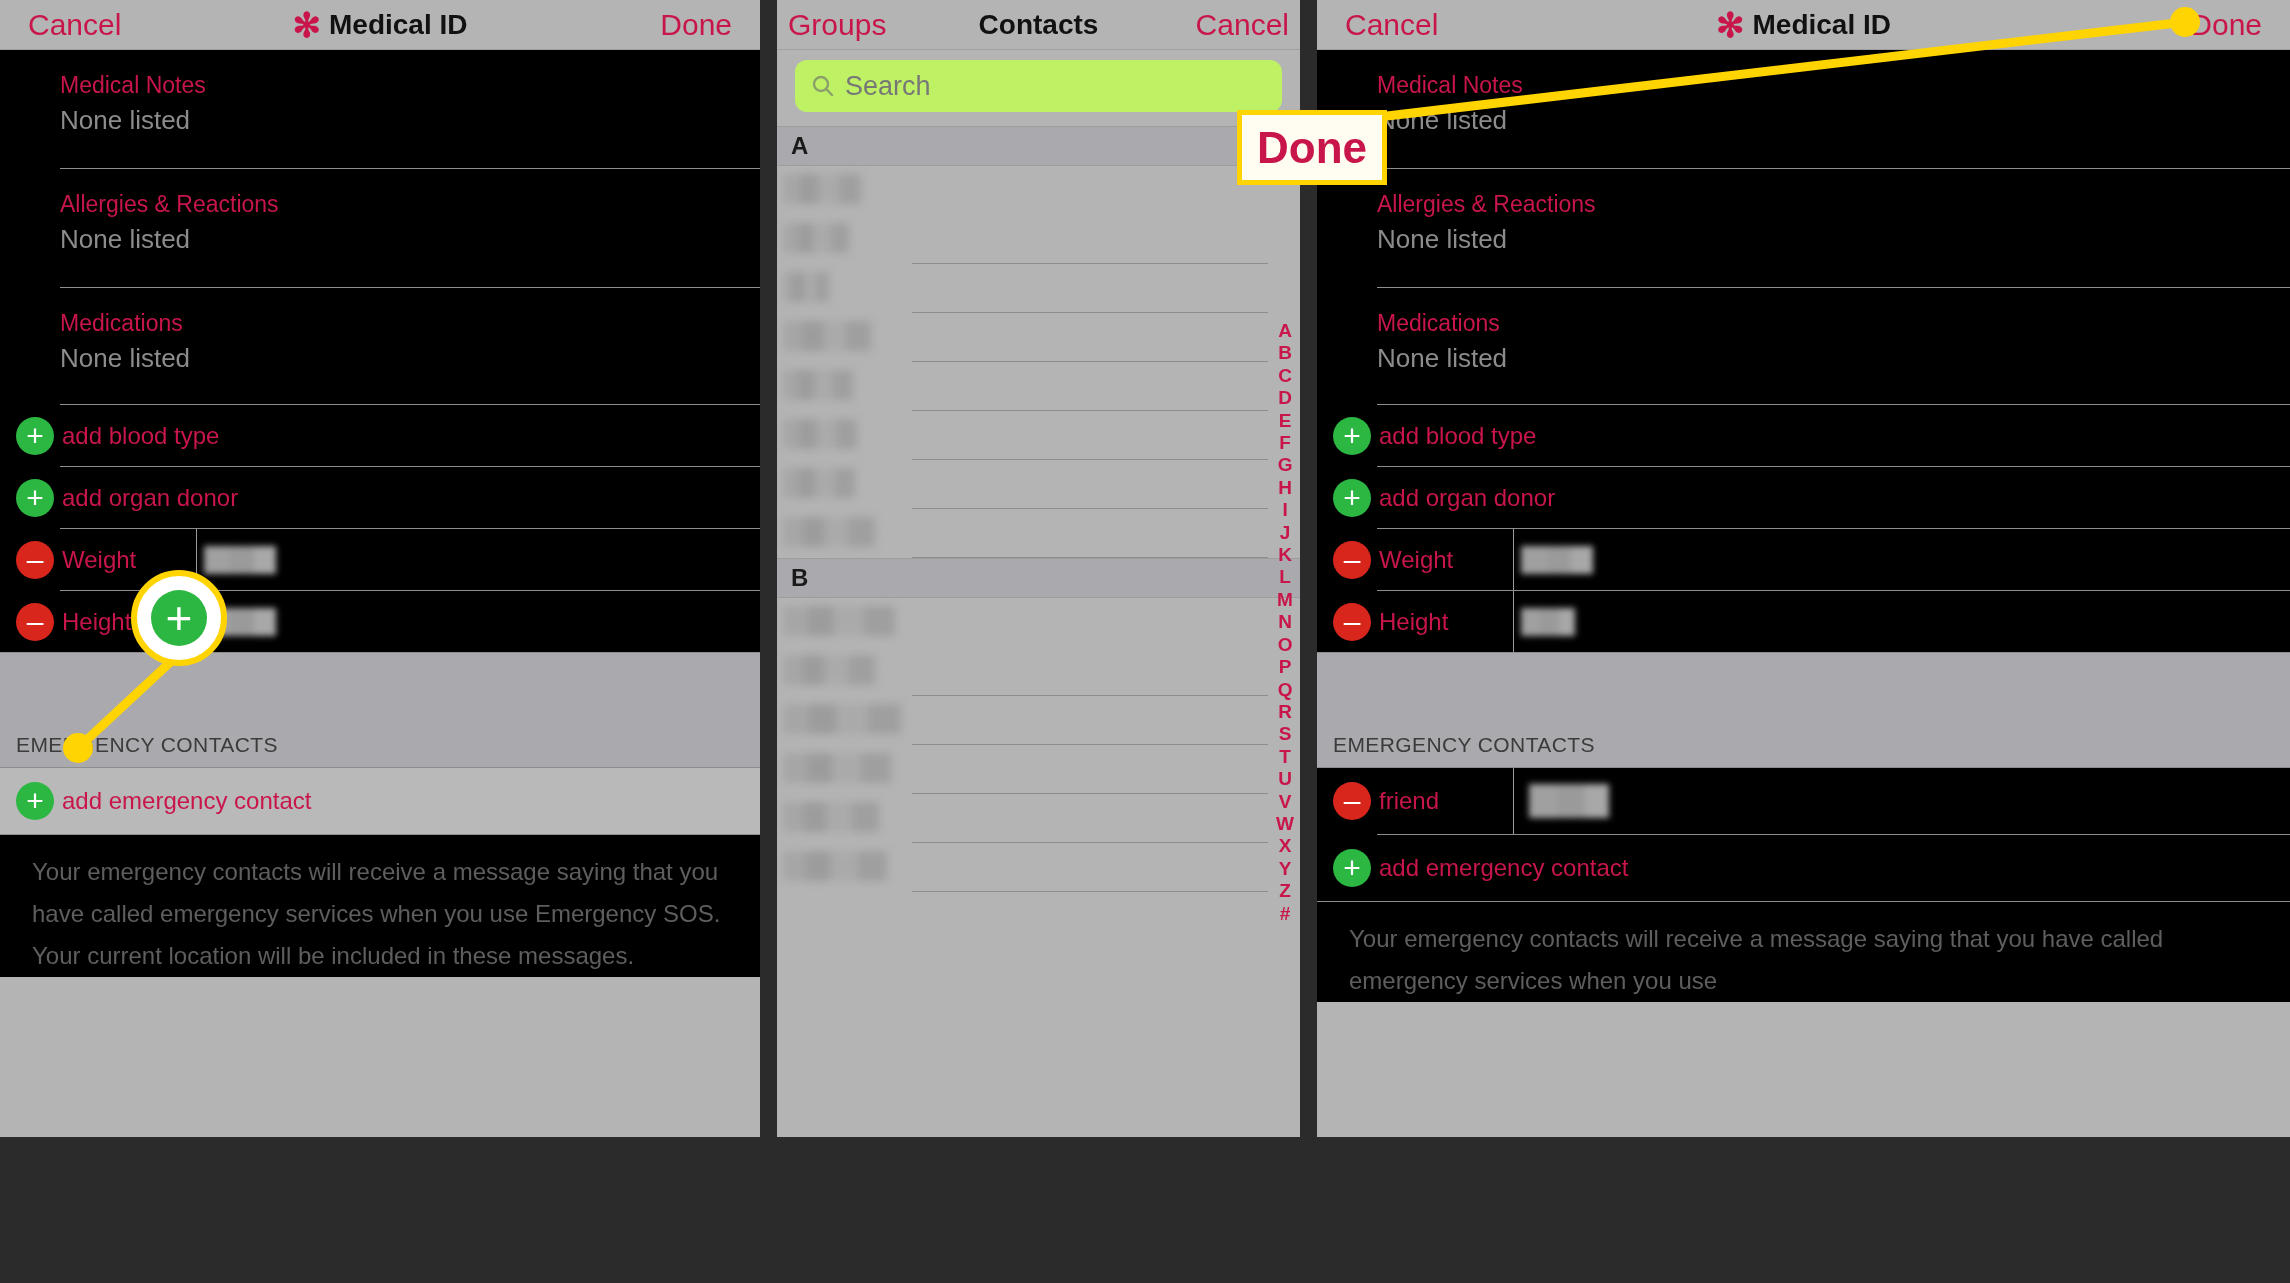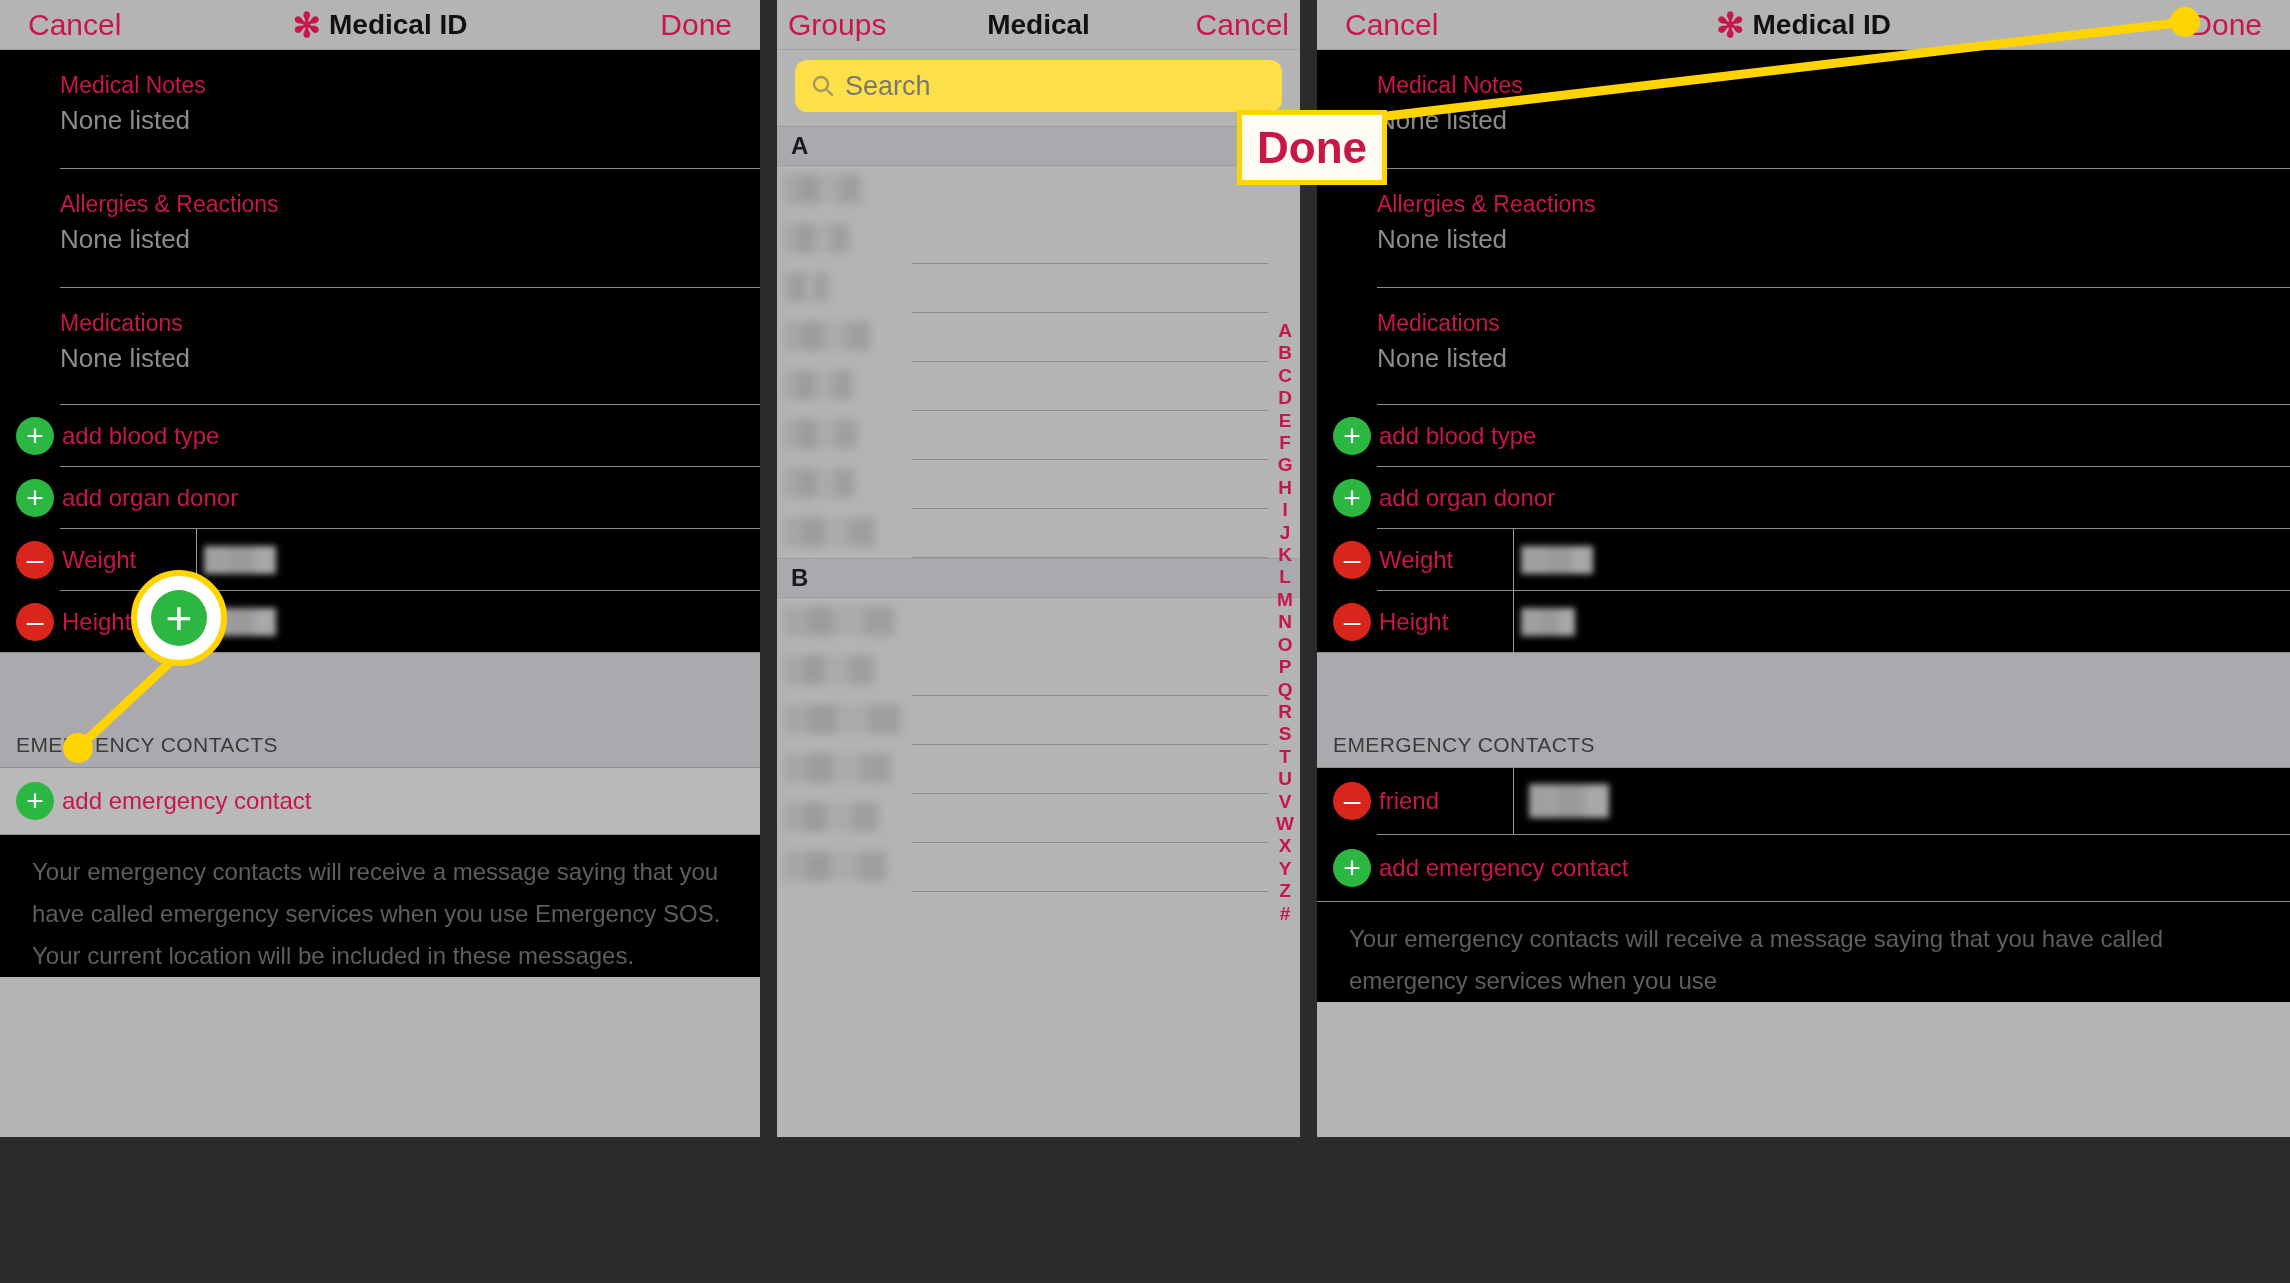--- a/index.html
+++ b/index.html
@@ -66,21 +66,21 @@
     font-size:21px;color:#3b3b3b;letter-spacing:.4px;
   }
   .section-band{background:#aaaaae;height:54px;}
   .footer-note{
     padding:16px 24px 0 32px;color:#5e5e5e;font-size:24px;line-height:42px;
   }
 
   
   .search-wrap{padding:10px 18px 14px 18px;background:#b4b4b4;}
   .search-box{
-    background:#fde047;border-radius:12px;height:52px;
+    background:#bef264;border-radius:12px;height:52px;
     display:flex;align-items:center;padding:0 16px;
   }
   .search-icon{width:24px;height:24px;flex:none;margin-right:10px;opacity:.62;}
   .search-ph{color:#777;font-size:27px;}
 
   .idx-head{
     background:#aaaaae;height:38px;display:flex;align-items:center;
     padding-left:14px;font-size:24px;font-weight:bold;color:#1a1a1a;
     border-top:1px solid #9d9d9d;border-bottom:1px solid #9d9d9d;
   }
@@ -199,21 +199,21 @@
       <div class="footer-note">Your emergency contacts will receive a message saying that you have called emergency services when you use Emergency SOS. Your current location will be included in these messages.</div>
     </div>
   </div>
 
   <div class="gap"></div>
 
   <div class="panel panel-mid">
 
     <div class="navbar" style="padding:0 11px;">
       <div class="nav-left">Groups</div>
-      <div class="nav-title">Medical</div>
+      <div class="nav-title">Contacts</div>
       <div class="nav-right">Cancel</div>
     </div>
 
     <div class="search-wrap">
       <div class="search-box">
         <svg class="search-icon" viewBox="0 0 24 24">
           <circle cx="10" cy="10" r="7" fill="none" stroke="#6e6e6e" stroke-width="2.4"></circle>
           <line x1="15.2" y1="15.2" x2="21" y2="21" stroke="#6e6e6e" stroke-width="2.4" stroke-linecap="round"></line>
         </svg>
         <span class="search-ph">Search</span>

